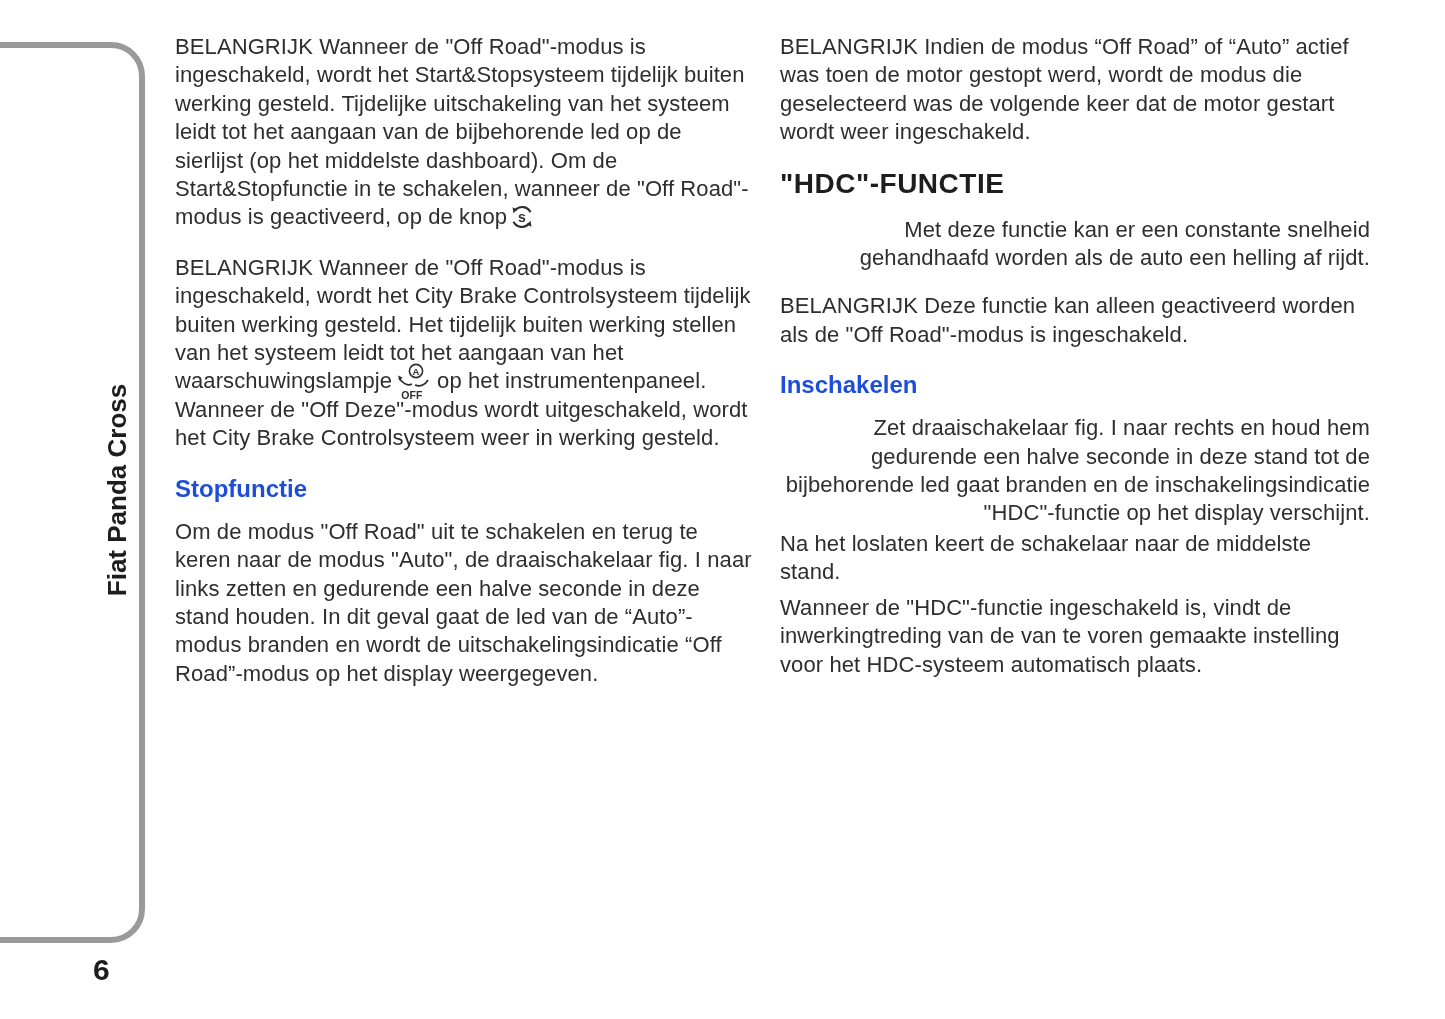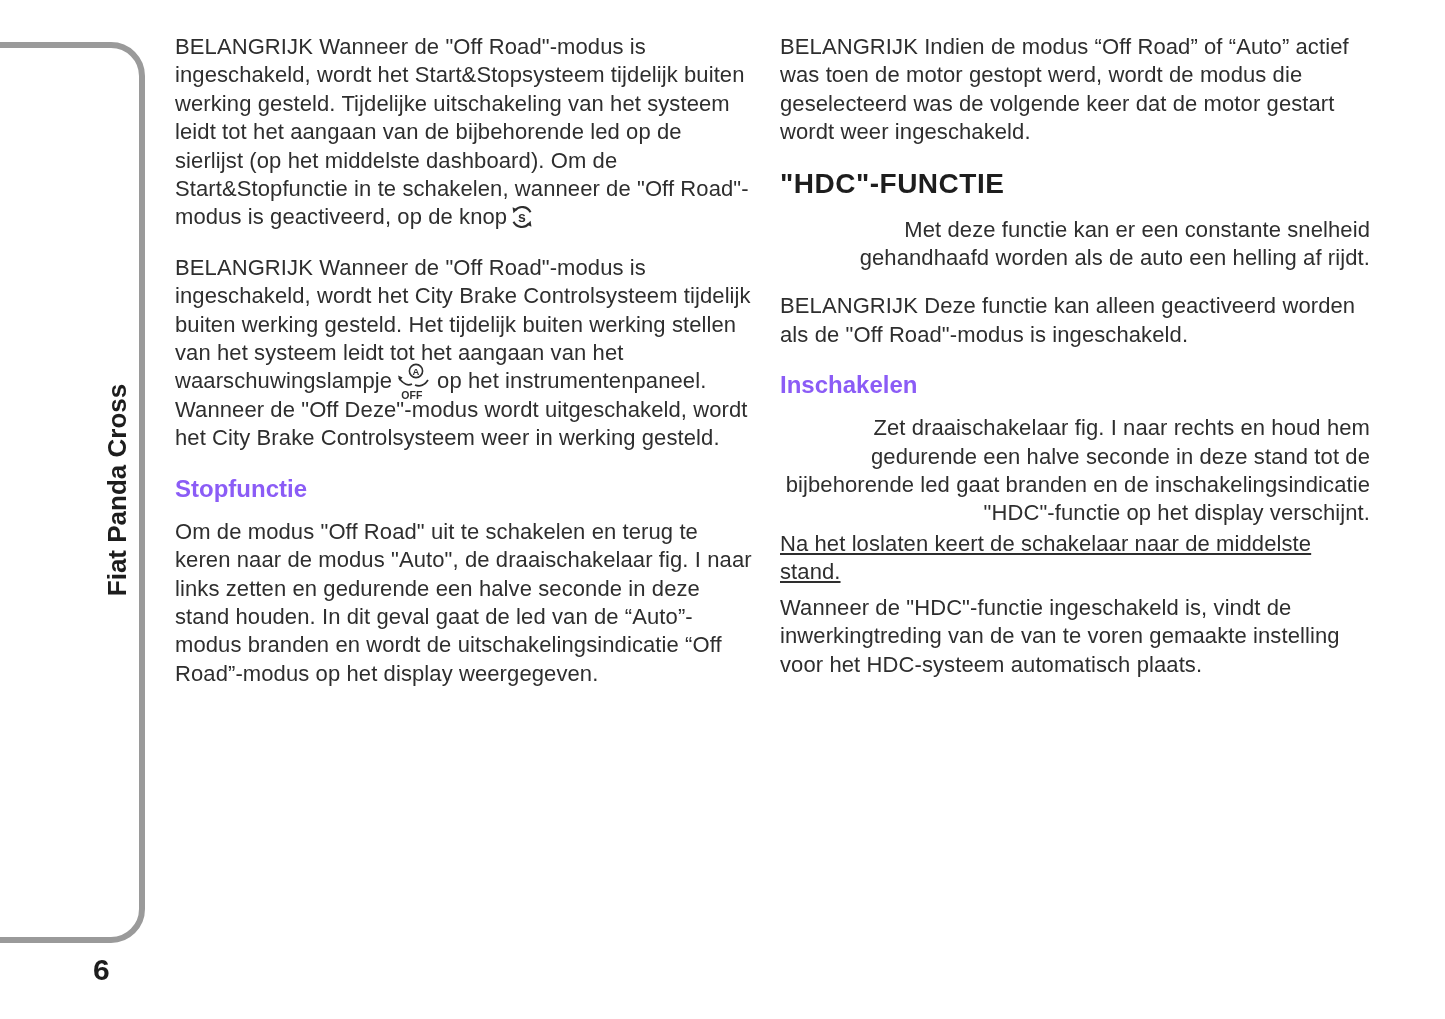--- a/index.html
+++ b/index.html
@@ -46,27 +46,27 @@
   .col-right { left: 753px; width: 590px; margin-left: 27px; }
 
   .col p {
     margin: 0 0 22px 0;
     font-size: 22px;
     line-height: 28.4px;
     letter-spacing: 0.1px;
   }
   .col p.mb20 { margin-bottom: 20px; text-align: right; }
   .col p.mb2  { margin-bottom: 2px; text-align: right; }
-  .col p.mb7  { margin-bottom: 7px; text-decoration: underline; }
+  .col p.mb7  { margin-bottom: 7px; }
   .col p.mb0  { margin-bottom: 0; }
 
   .h-sub {
     font-size: 24px;
     font-weight: bold;
-    color: #8b5cf6;
+    color: #1d4ed8;
     margin: 5px 0 15px 0;
     line-height: 28px;
   }
   .h-section {
     font-size: 28px;
     font-weight: bold;
     color: #1d1d1d;
     letter-spacing: 0.5px;
     margin: 4px 0 17px 0;
     line-height: 30px;

